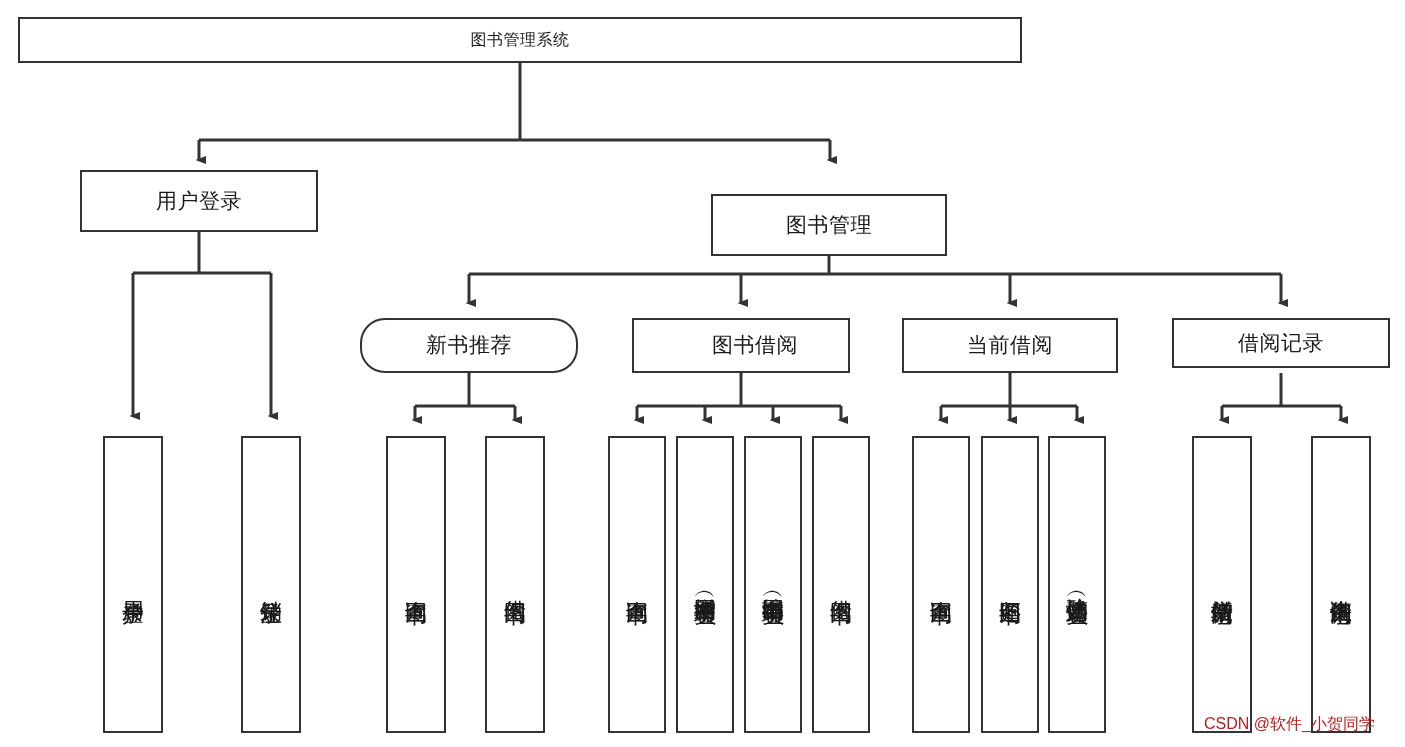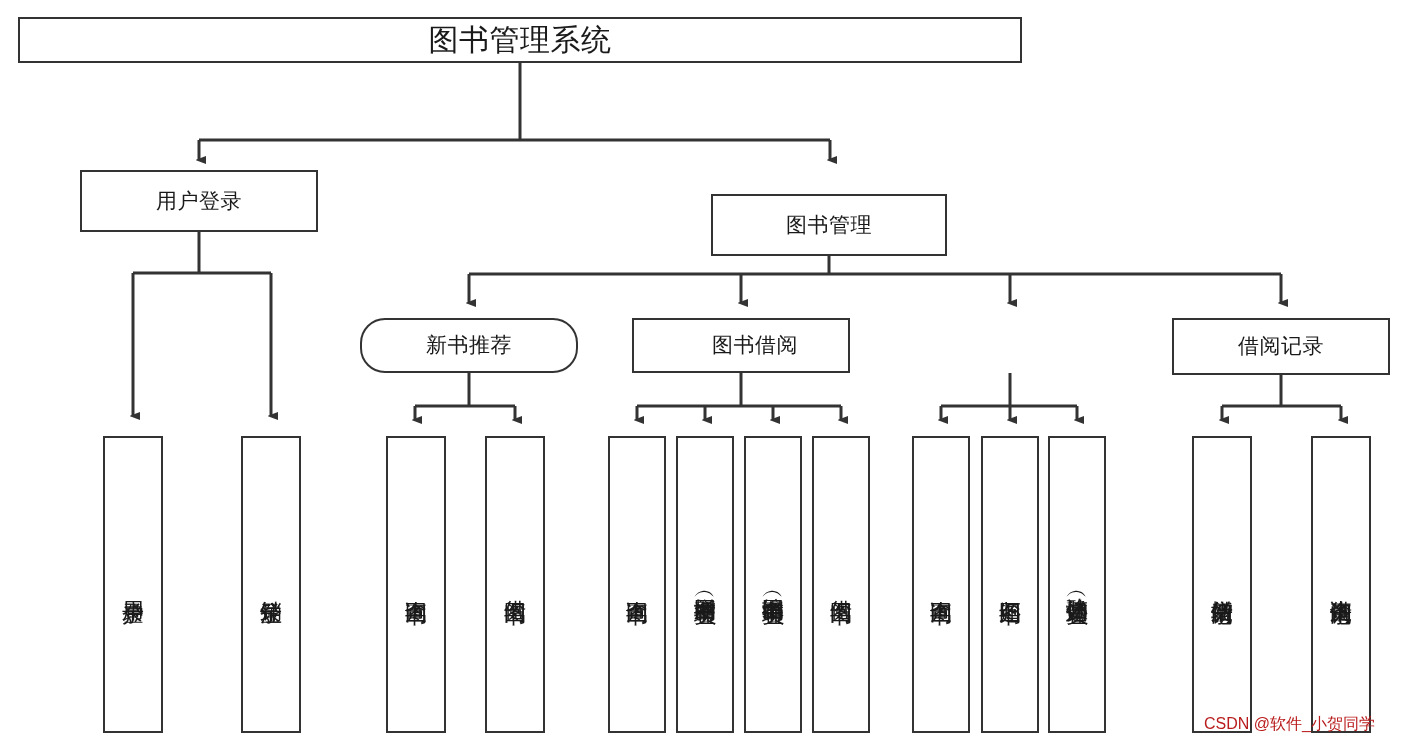--- a/index.html
+++ b/index.html
@@ -52,21 +52,21 @@
     align-items: center;
     justify-content: center;
   }
   .node.vertical .label {
     writing-mode: vertical-rl;
     text-orientation: upright;
     font-size: 22px;
     letter-spacing: 1px;
     max-height: 100%;
   }
-  .node.root .label { font-size: 30px; }
+  .node.root .label { font-size: 16px; }
   #watermark {
     position: absolute;
     left: 1192px;
     top: 714px;
     font-size: 16px;
     color: #b91c1c;
     white-space: nowrap;
     z-index: 5;
     margin-left: 12px;
   }
@@ -139,22 +139,25 @@
   </div>
 
   <div class="node horizontal" style="left:360px; top:318px; width:218px; height:55px;border-radius:25px;">
     <span class="label">新书推荐</span>
   </div>
 
   <div class="node horizontal" style="left:632px; top:318px; width:218px; height:55px;padding-left:28px;">
     <span class="label">图书借阅</span>
   </div>
 
-
-  <div class="node horizontal" style="left:1172px; top:318px; width:218px; height:57px;">
+  <div class="node horizontal" style="left:902px; top:318px; width:216px; height:55px;">
+    <span class="label">当前借阅</span>
+  </div>
+
+  <div class="node horizontal" style="left:1172px; top:318px; width:218px; height:50px;">
     <span class="label">借阅记录</span>
   </div>
 
   <div class="node vertical" style="left:103px; top:436px; width:60px; height:297px;">
     <span class="label">用户登录</span>
   </div>
 
   <div class="node vertical" style="left:241px; top:436px; width:60px; height:297px;">
     <span class="label">注销登录</span>
   </div>

